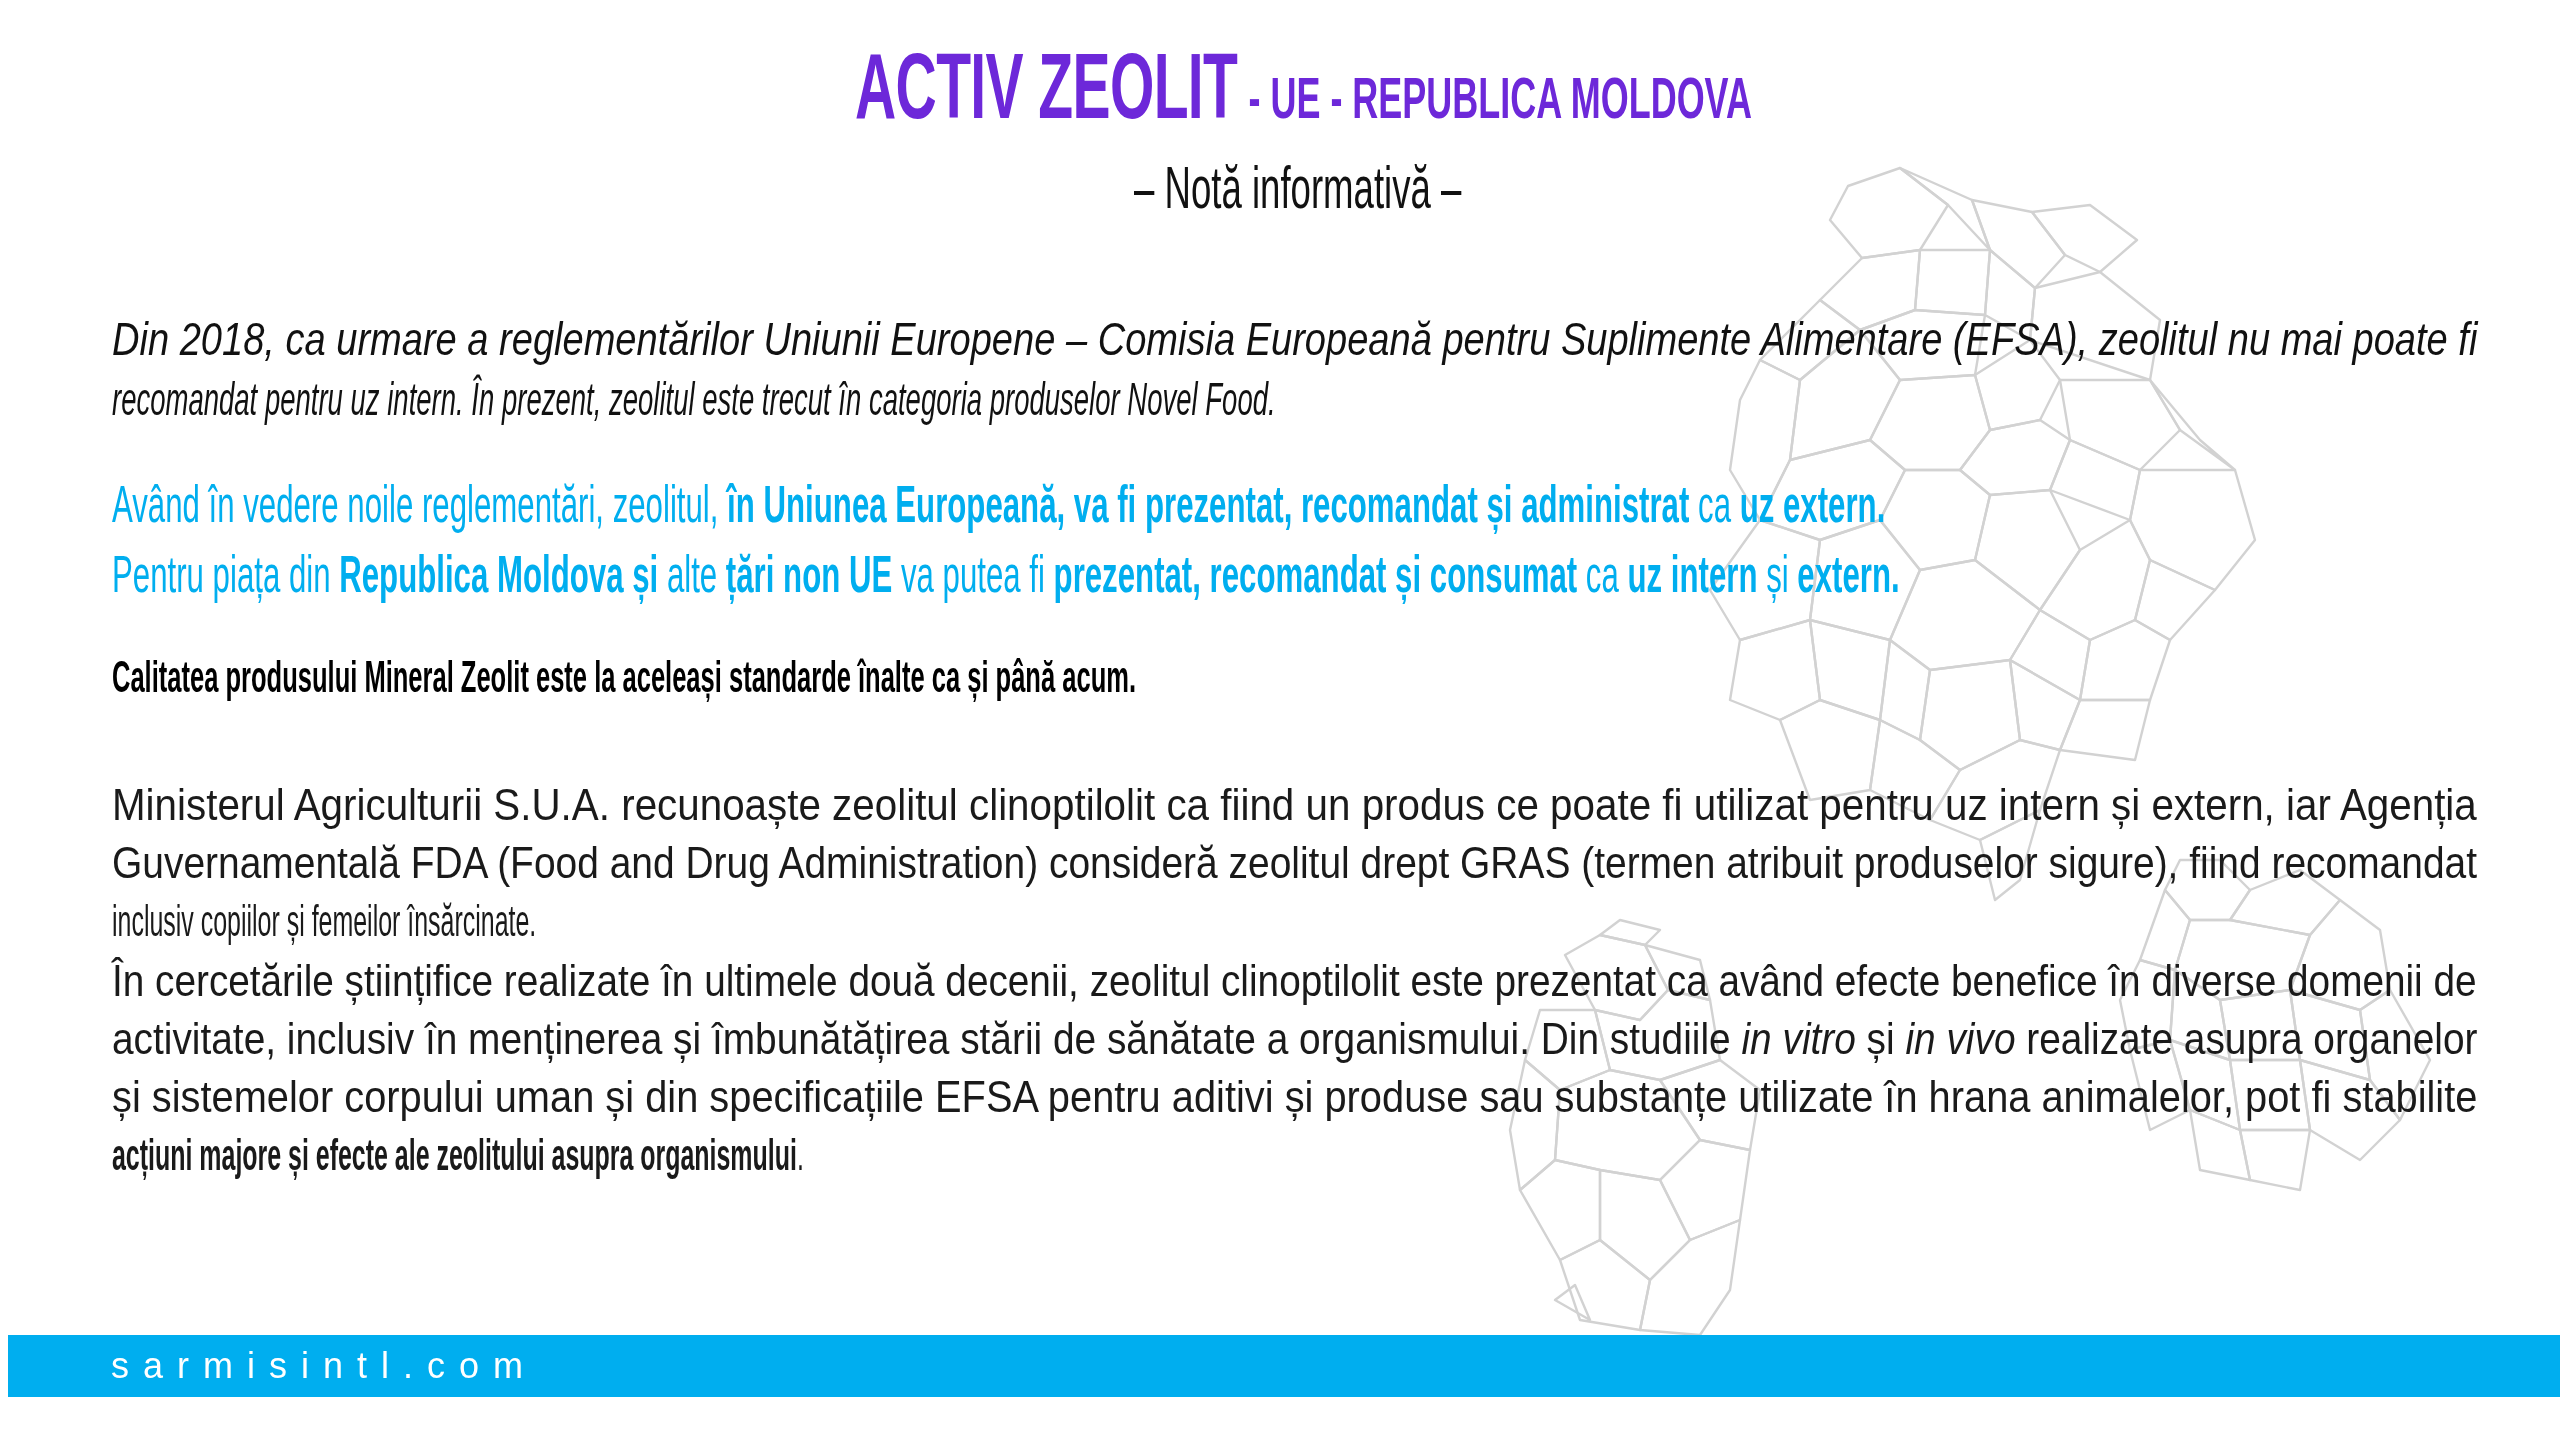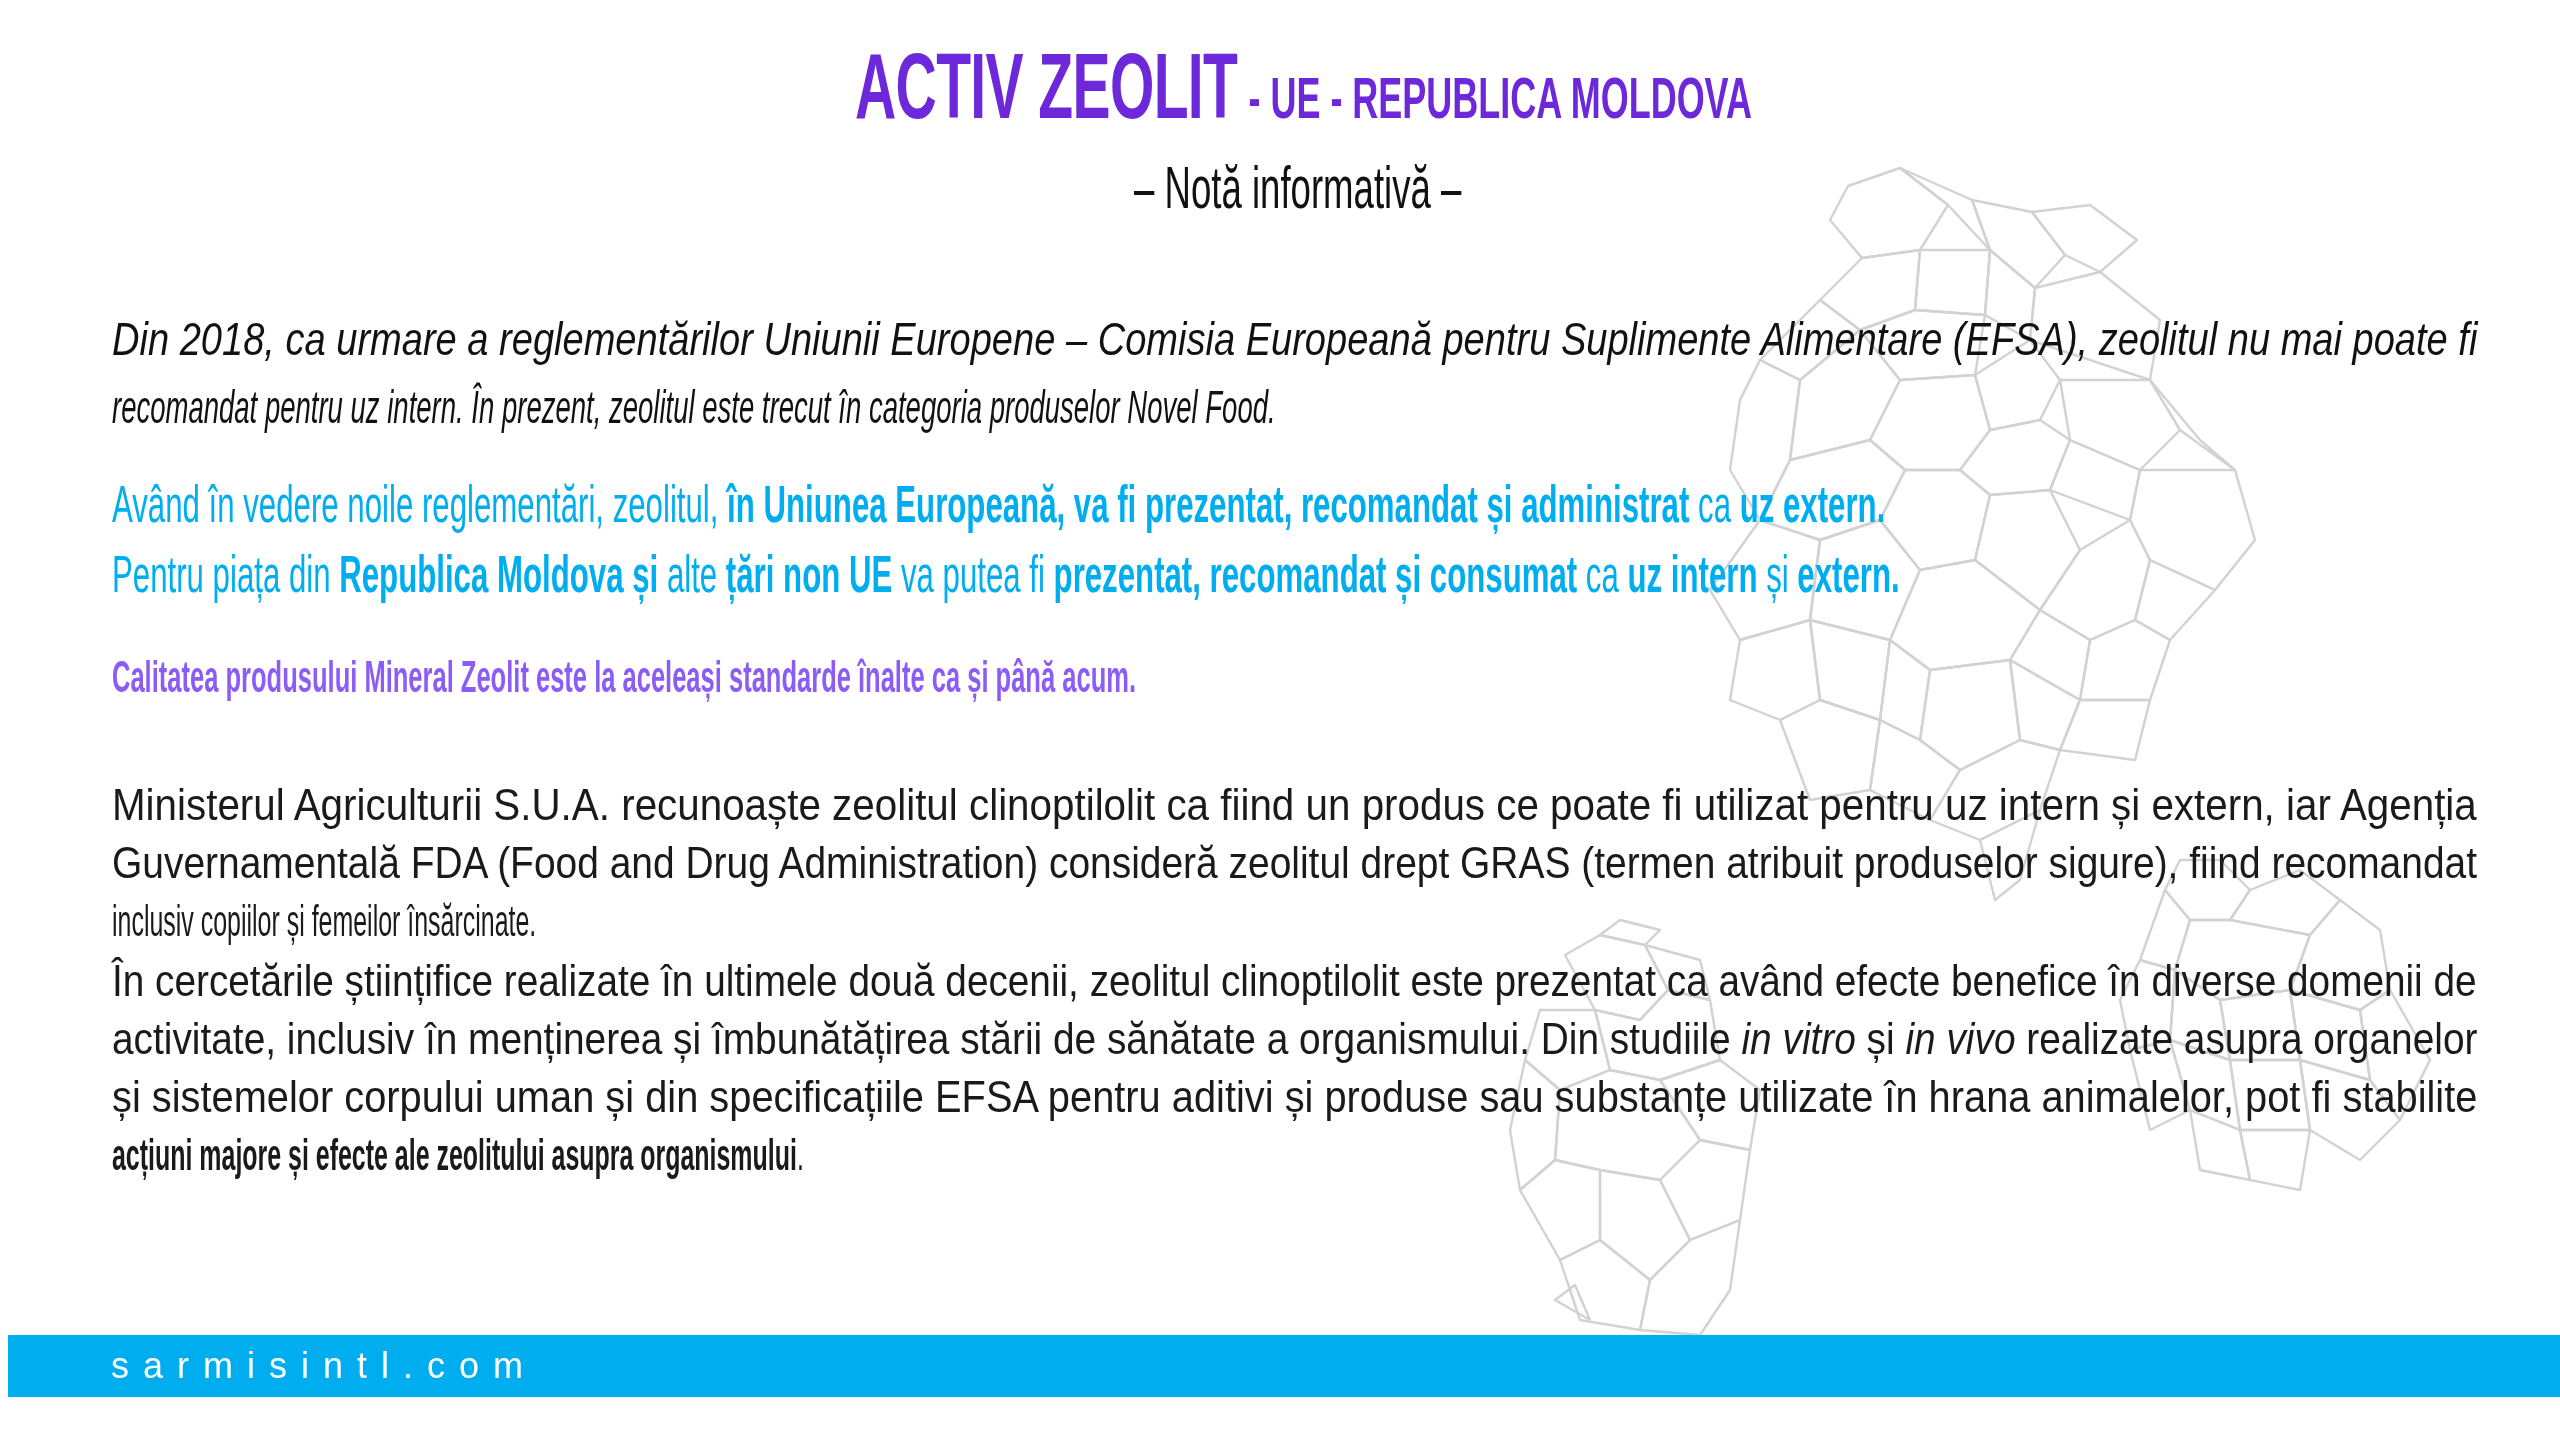--- a/index.html
+++ b/index.html
@@ -20,31 +20,31 @@
   .title-sub { font-size:58px; line-height:58px; margin-left:18px; }
   .title-row .cond { transform:scaleX(0.62); }
 
   .subtitle-row { left:1134px; top:150px; font-size:59px; line-height:76px; color:#111; }
   .subtitle-row .cond { transform:scaleX(0.62); }
 
   
   .italic-para { left:112px; font-style:italic; font-size:46px; color:#111; }
   .italic-para .cond { transform:scaleX(0.598); }
   .italic-l1 { top:312px; }
-  .italic-l2 { top:372px;margin-top:8px; }
+  .italic-l2 { top:372px; }
 
   
   .blue-para { left:112px; font-size:52px; color:#00aeef; }
   .blue-para .cond { transform:scaleX(0.6); }
   .blue-para b { font-weight:bold; }
   .blue-l1 { top:474px; }
   .blue-l2 { top:544px; }
 
   
-  .quality-line { left:112px; top:652px; font-size:44px; font-weight:bold; color:#8b5cf6; }
+  .quality-line { left:112px; top:652px; font-size:44px; font-weight:bold; color:#000000; }
   .quality-line .cond { transform:scaleX(0.58); }
 
   
   .body-line { left:112px; font-size:44px; color:#1a1a1a; }
   .body-line .cond { transform-origin:left top; }
   .body-line i { font-style:italic; }
   .body-line b { font-weight:bold; }
 
   
   .footer-bar {

